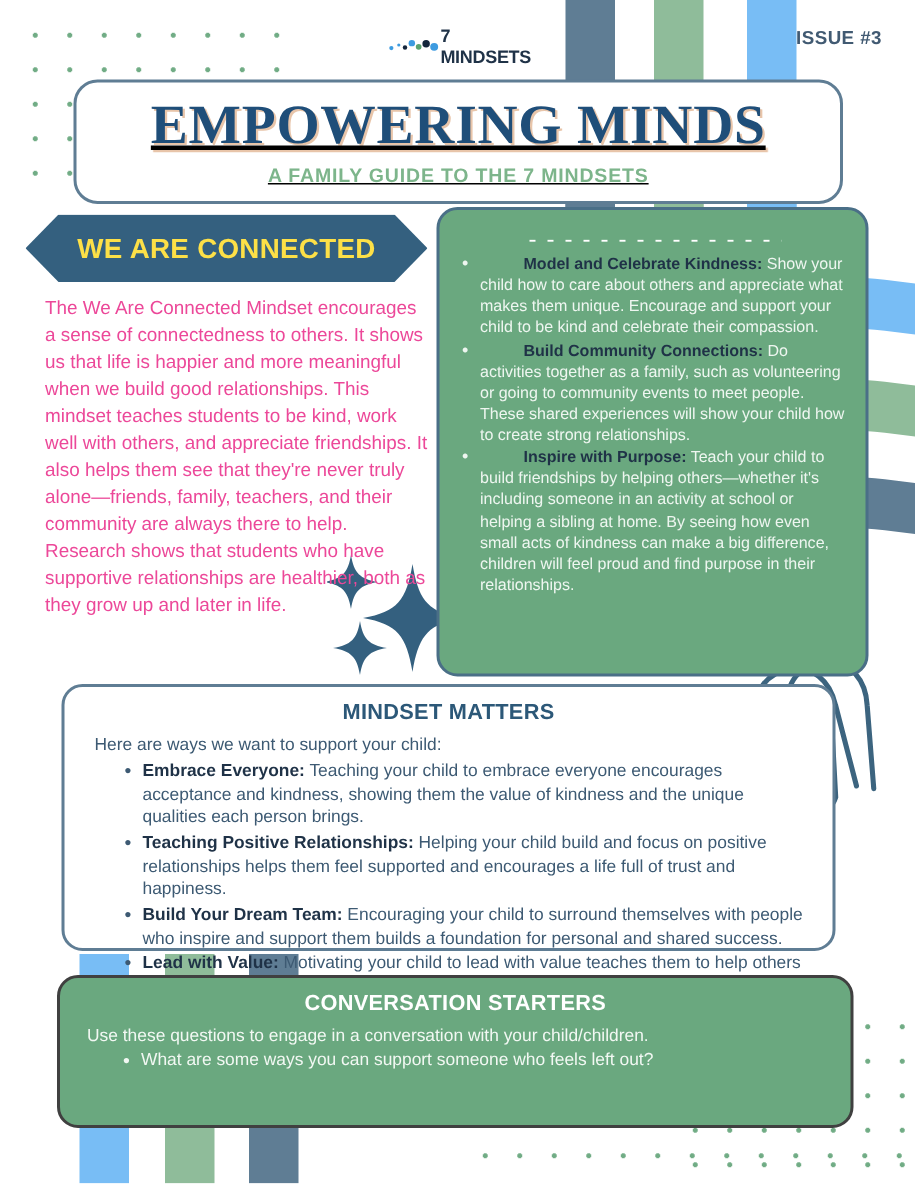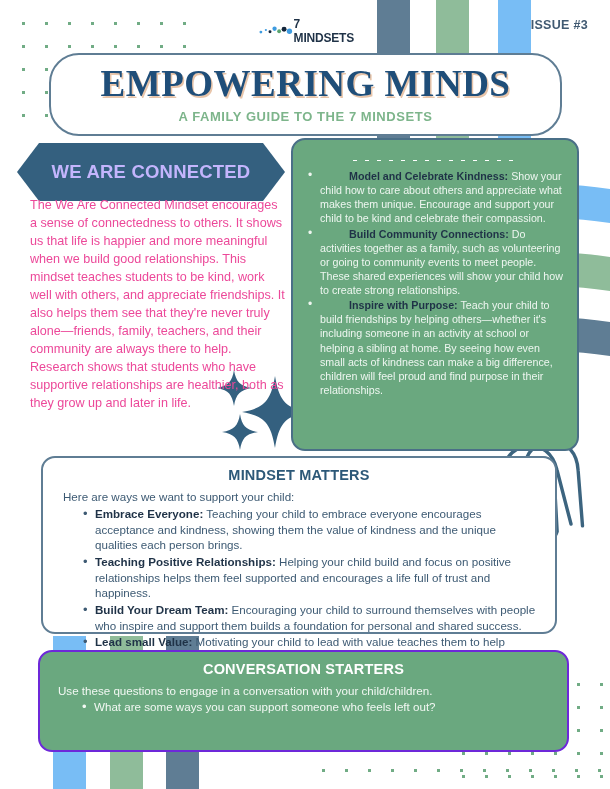--- a/index.html
+++ b/index.html
@@ -82,44 +82,45 @@
   .issue-label {
     position: absolute; right: 22px; top: 18px;
     font-size: 12.5px; font-weight: 600; letter-spacing: .3px;
     color: #415a72; z-index: 6;
   }
 
   .title-card {
     position: absolute; left: 49px; top: 53px; width: 513px; height: 83px;
     background: #ffffff;
     border: 2.5px solid #5f7d94;
-    border-radius: 30px;
+    border-radius: 16px;
     display: flex; flex-direction: column; align-items: center; justify-content: center;
     z-index: 7;
+    text-decoration: underline;
   }
   .title-main {
     font-family: "Liberation Serif", serif;
     font-weight: 700;
     font-size: 37px;
     letter-spacing: .5px;
     color: #1f4e79;
     text-shadow: 1.5px 1.5px 0 rgba(214,150,100,.55);
     line-height: 1;
   }
   .title-sub {
     margin-top: 7px;
     font-size: 13px; font-weight: 700; letter-spacing: .55px;
     color: #7db58b;
   }
 
   
   .banner {
-    position: absolute; left: 17px; top: 143px; width: 268px; height: 58px;
+    position: absolute; left: 17px; top: 143px; width: 268px; height: 45px;
     background: #34607f;
-    color: #c4b5fd;
+    color: #fde047;
     display: flex; align-items: center; justify-content: center;
     font-size: 18.5px; font-weight: 700; letter-spacing: .2px;
     clip-path: polygon(0 50%, 22px 0, calc(100% - 22px) 0, 100% 50%, calc(100% - 22px) 100%, 22px 100%);
     z-index: 5;
   }
   .intro-text {
     position: absolute; left: 30px; top: 196px; width: 256px;
     font-size: 12.6px; line-height: 1.43; color: #ec4899;
     z-index: 5;
   }
@@ -183,21 +184,21 @@
   .matters-list li::before {
     content: "•"; position: absolute; left: 0; top: -1px;
     font-size: 13px; color: #3d5a73;
   }
   .matters-list b { color: #1f3247; font-weight: 700; }
 
   
   .conv-panel {
     position: absolute; left: 38px; top: 650px; width: 531px; height: 102px;
     background: #6aa87f;
-    border: 2px solid #6d28d9;
+    border: 2px solid #404040;
     border-radius: 14px;
     padding: 9px 16px 8px 16px;
     z-index: 6;
   }
   .conv-title {
     text-align: center; color: #ffffff;
     font-size: 14.5px; font-weight: 700; letter-spacing: .2px;
   }
   .conv-lead {
     margin-top: 6px; margin-left: 2px;
@@ -306,21 +307,21 @@
       </ul>
   </div>
 
   <div class="matters-panel">
     <div class="matters-title">MINDSET MATTERS</div>
     <div class="matters-lead">Here are ways we want to support your child:</div>
     <ul class="matters-list" id="matters-list">
         <li><b>Embrace Everyone:</b><span> Teaching your child to embrace everyone encourages acceptance and kindness, showing them the value of kindness and the unique qualities each person brings.</span></li>
         <li><b>Teaching Positive Relationships:</b><span> Helping your child build and focus on positive relationships helps them feel supported and encourages a life full of trust and happiness.</span></li>
         <li><b>Build Your Dream Team:</b><span> Encouraging your child to surround themselves with people who inspire and support them builds a foundation for personal and shared success.</span></li>
-        <li><b>Lead small Value:</b><span> Motivating your child to lead with value teaches them to help others and make a positive impact in their relationships.</span></li>
+        <li><b>Lead with Value:</b><span> Motivating your child to lead with value teaches them to help others and make a positive impact in their relationships.</span></li>
       </ul>
   </div>
 
   <div class="conv-panel">
     <div class="conv-title">CONVERSATION STARTERS</div>
     <div class="conv-lead">Use these questions to engage in a conversation with your child/children.</div>
     <ul class="conv-list" id="conv-list">
         <li>What are some ways you can support someone who feels left out?</li>
       </ul>
   </div>

